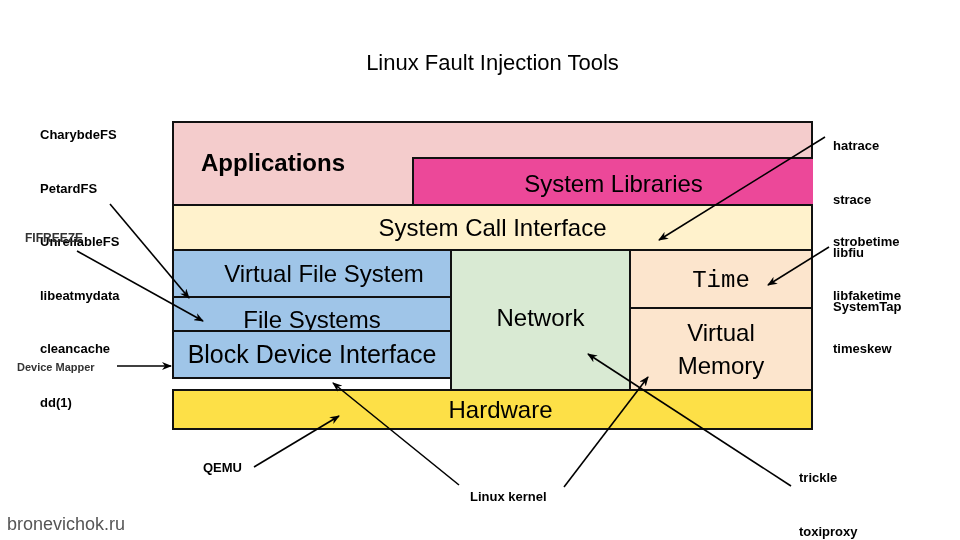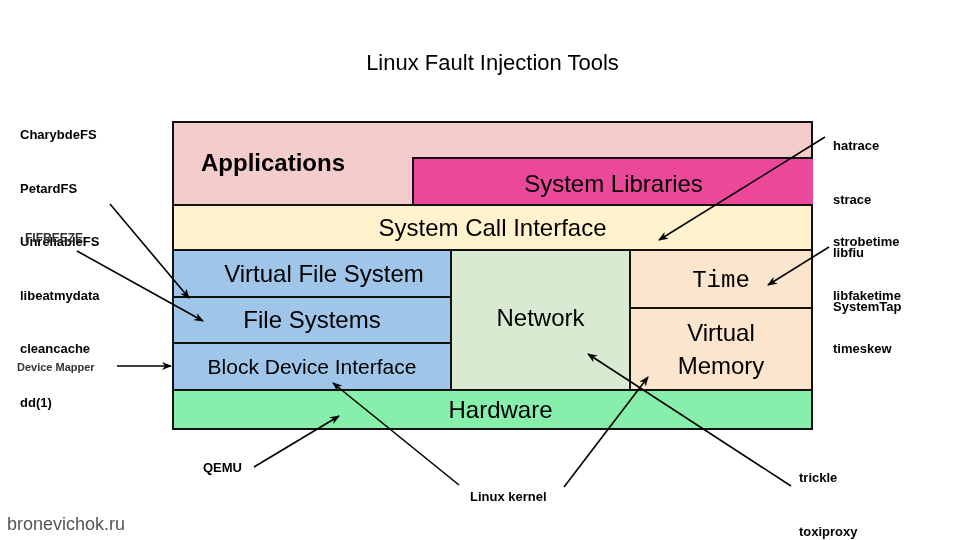--- a/index.html
+++ b/index.html
@@ -25,37 +25,37 @@
 </div>
 <div class="box" style="left:172px; top:204px; width:641px; height:47px; background:#fff2cc;align-items:center;">
   <span>System Call Interface</span>
 </div>
 <div class="box" style="left:172px; top:249px; width:304px; height:49px; background:#9fc5e8;">
   <span>Virtual File System</span>
 </div>
 <div class="box" style="left:172px; top:296px; width:280px; height:48px; background:#9fc5e8;">
   <span>File Systems</span>
 </div>
-<div class="box" style="left:172px; top:342px; width:280px; height:49px; background:#9fc5e8; font-size:21px;">
+<div class="box" style="left:172px; top:330px; width:280px; height:49px; background:#9fc5e8; font-size:25px;">
   <span>Block Device Interface</span>
 </div>
 <div class="box" style="left:450px; top:249px; width:181px; height:142px; background:#d9ead3;">
   <span style="margin-top:-4px;">Network</span>
 </div>
 <div class="box" style="left:629px; top:249px; width:184px; height:60px; background:#fce5cd;font-family:Liberation Mono, monospace;">
   <span style="margin-top:2px;">Time</span>
 </div>
 <div class="box" style="left:629px; top:307px; width:184px; height:84px; background:#fce5cd; text-align:center; line-height:33px;">
   <span style="width:110px;">Virtual Memory</span>
 </div>
-<div class="box" style="left:172px; top:389px; width:641px; height:41px; background:#86efac;padding-left:16px;">
+<div class="box" style="left:172px; top:389px; width:641px; height:41px; background:#fde047;padding-left:16px;">
   <span>Hardware</span>
 </div>
 
-<div class="lbl" style="left:20px; top:90px;">
+<div class="lbl" style="left:40px; top:90px;">
   <div>CharybdeFS</div>
   <div>PetardFS</div>
   <div>UnreliableFS</div>
   <div>libeatmydata</div>
   <div>cleancache</div>
   <div>dd(1)</div>
 </div>
 <div class="lbl" style="left:25px; top:229px; font-size:12px; color:#333;">FIFREEZE</div>
 <div class="lbl" style="left:17px; top:358px; font-size:11px; color:#333;">Device Mapper</div>
 <div class="lbl" style="left:203px; top:459px;">QEMU</div>

